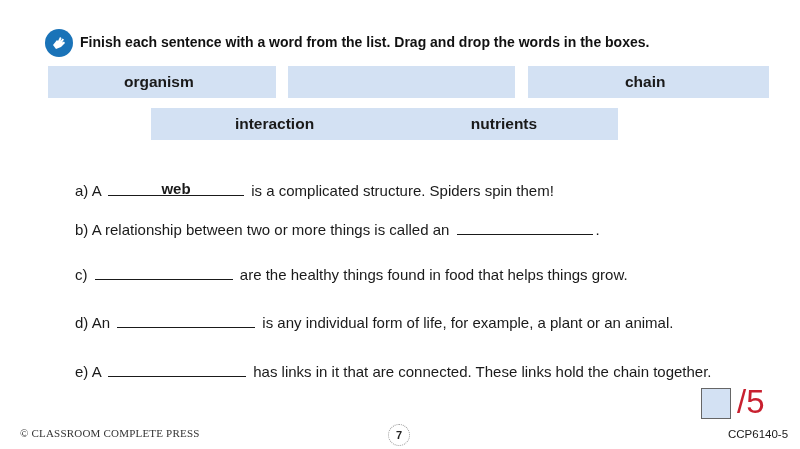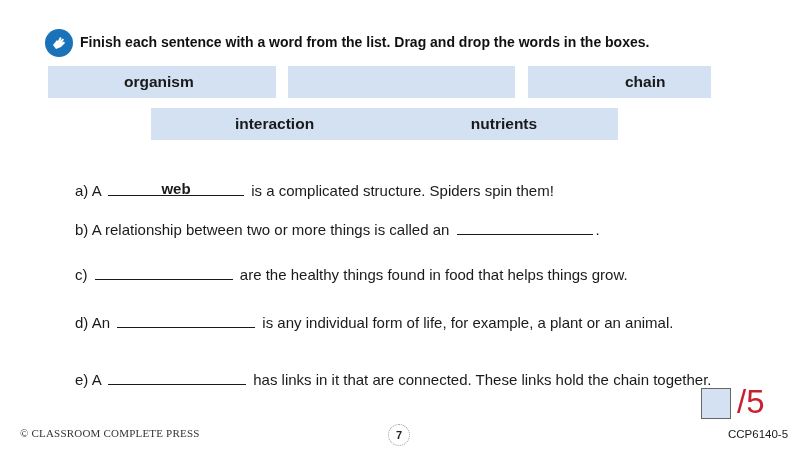--- a/index.html
+++ b/index.html
@@ -72,21 +72,21 @@
   </svg>
 </div>
 <div class="instruction">Finish each sentence with a word from the list. Drag and drop the words in the boxes.</div>
 
 <div class="word-box" style="left:48px;top:66px;width:228px;justify-content:flex-start;padding-left:76px;">
   <span>organism</span>
 </div>
 <div class="word-box" style="left:288px;top:66px;width:227px;">
   <span></span>
 </div>
-<div class="word-box" style="left:528px;top:66px;width:183px;justify-content:flex-start;padding-left:97px;">
+<div class="word-box" style="left:528px;top:66px;width:241px;justify-content:flex-start;padding-left:97px;">
   <span>chain</span>
 </div>
 <div class="word-box" style="left:151px;top:108px;width:247px;">
   <span>interaction</span>
 </div>
 <div class="word-box" style="left:390px;top:108px;width:228px;">
   <span>nutrients</span>
 </div>
 
 <div class="sentence" style="top:174px;">
@@ -98,21 +98,21 @@
 </div>
 
 <div class="sentence" style="top:265px;">
   <span>c) </span><span class="blank" style="width:138px;"><span class="answer"></span></span><span> are the healthy things found in food that helps things grow.</span>
 </div>
 
 <div class="sentence" style="top:313px;">
   <span>d) An </span><span class="blank" style="width:138px;"><span class="answer"></span></span><span> is any individual form of life, for example, a plant or an animal.</span>
 </div>
 
-<div class="sentence" style="top:370px;">
+<div class="sentence" style="top:362px;">
   <span>e) A </span><span class="blank" style="width:138px;"><span class="answer"></span></span><span> has links in it that are connected. These links hold the chain together.</span>
 </div>
 
 <div class="footer-logo">© CLASSROOM COMPLETE PRESS</div>
 <div class="page-num">7</div>
 <div class="score-box"></div>
 <div class="score-total">/5</div>
 <div class="code">CCP6140-5</div>
 
 </body></html>

